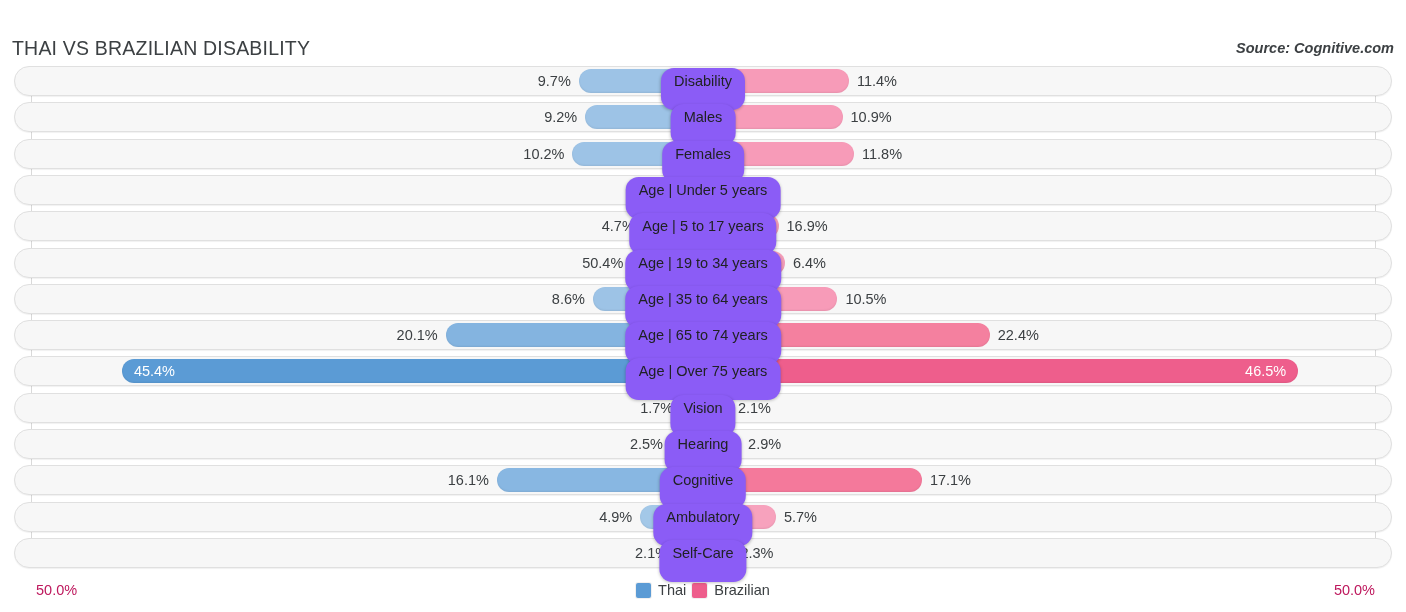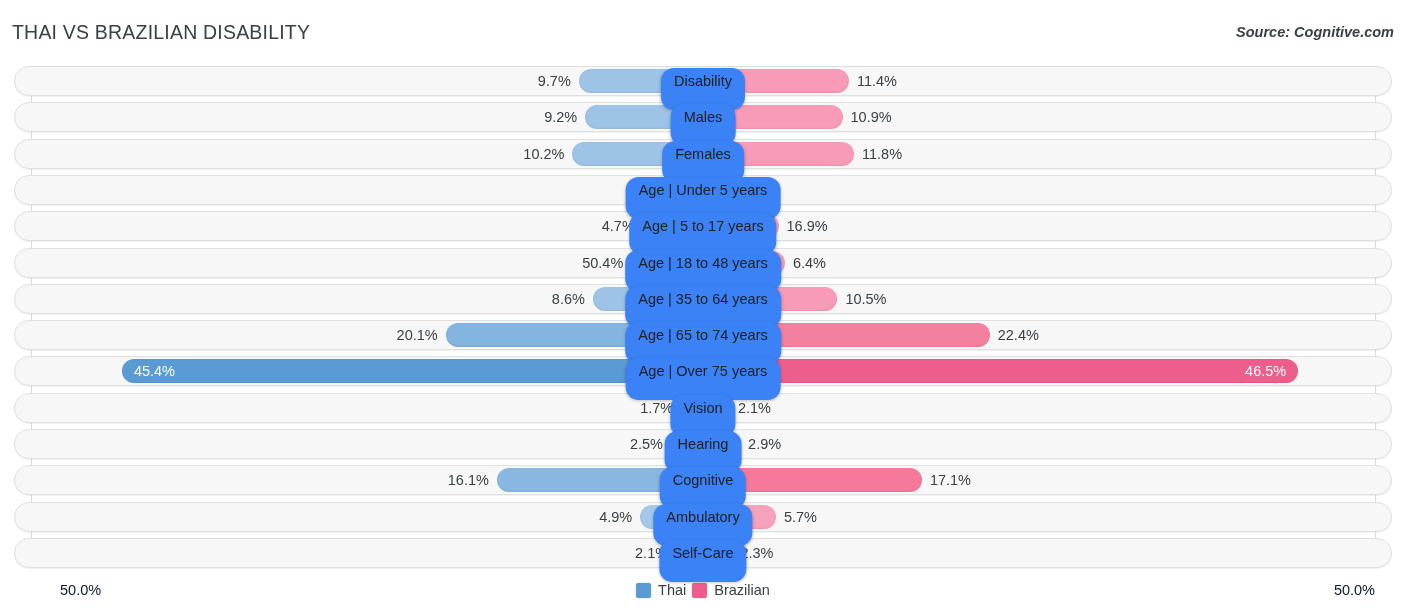--- a/index.html
+++ b/index.html
@@ -7,21 +7,21 @@
     width: 1406px;
     height: 612px;
     background: #ffffff;
     font-family: "Liberation Sans", sans-serif;
     overflow: hidden;
   }
 
   #page { position: relative; width: 1406px; height: 612px; background:#fff; }
 
   
-  .header { position:absolute; left:0; top:0; width:1406px; height:58px; }
+  .header { position:absolute; left:0; top:16px; width:1406px; height:58px; }
   .title {
     position:absolute; left:12px; top:21px;
     font-size:19.5px; letter-spacing:0.2px;
     color:#3c4043; font-weight:400;
   }
   .source {
     position:absolute; right:12px; top:24px;
     font-size:14.5px; font-style:italic; font-weight:bold;
     color:#3c4043;
   }
@@ -83,35 +83,35 @@
   .val-left  { text-align:right; }
   .val-right { text-align:left; }
   .val.inside { color:#ffffff; }
 
   .center-label {
     position:absolute;
     top:2px;
     height:42px; line-height:26px;
     left:50%;
     transform:translateX(-50%);
-    background:#3b82f6;
+    background:#8b5cf6;
     border-radius:13px;
     padding:0 13px;
     font-size:14.5px;
     color:#202124;
     white-space:nowrap;
     box-shadow:0 1px 3px rgba(0,0,0,0.22);
     z-index:5;
   }
 
   
   .footer { position:absolute; left:0; top:574px; width:1406px; height:38px; }
   .axis-label {
     position:absolute; top:8px;
-    font-size:14.5px; color:#0f172a;margin-left:24px;
+    font-size:14.5px; color:#be185d;
   }
   .axis-left  { left:36px; }
   .axis-right { right:31px; }
 
   .legend {
     position:absolute; left:0; right:0; top:8px;
     display:flex; justify-content:center; align-items:center; gap:6px;
   }
   .legend-item { display:flex; align-items:center; gap:7px; }
   .swatch {
@@ -185,21 +185,21 @@
         <div class="center-label">Age | 5 to 17 years</div>
       </div>
       <div class="row" style="top: 189.5px;">
         <div class="track"></div>
         <div class="bars">
           <div class="bar bar-left" style="left: 617.32px; width: 71.68px; background: rgb(160, 198, 231);"></div>
           <div class="bar bar-right" style="left: 689px; width: 81.92px; background: rgb(247, 160, 188);"></div>
           <div class="val val-left" style="left: 519.32px; width: 90px;">50.4%</div>
           <div class="val val-right" style="left: 778.92px; width: 90px;">6.4%</div>
         </div>
-        <div class="center-label">Age | 18 to 48 years</div>
+        <div class="center-label">Age | 19 to 34 years</div>
       </div>
       <div class="row" style="top: 225.8px;">
         <div class="track"></div>
         <div class="bars">
           <div class="bar bar-left" style="left: 578.92px; width: 110.08px; background: rgb(157, 195, 230);"></div>
           <div class="bar bar-right" style="left: 689px; width: 134.4px; background: rgb(247, 155, 184);"></div>
           <div class="val val-left" style="left: 480.92px; width: 90px;">8.6%</div>
           <div class="val val-right" style="left: 831.4px; width: 90px;">10.5%</div>
         </div>
         <div class="center-label">Age | 35 to 64 years</div>

